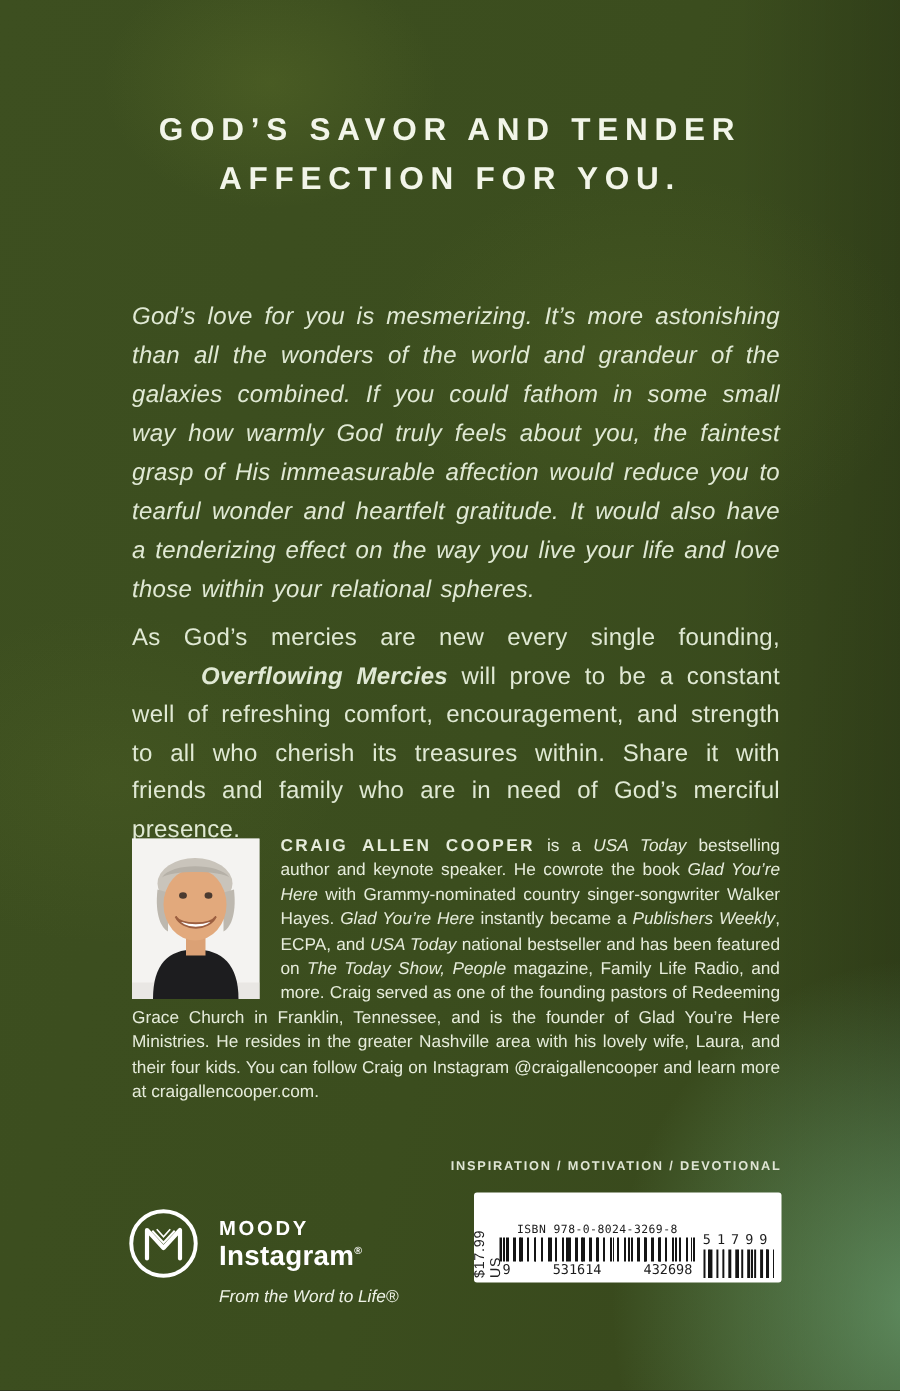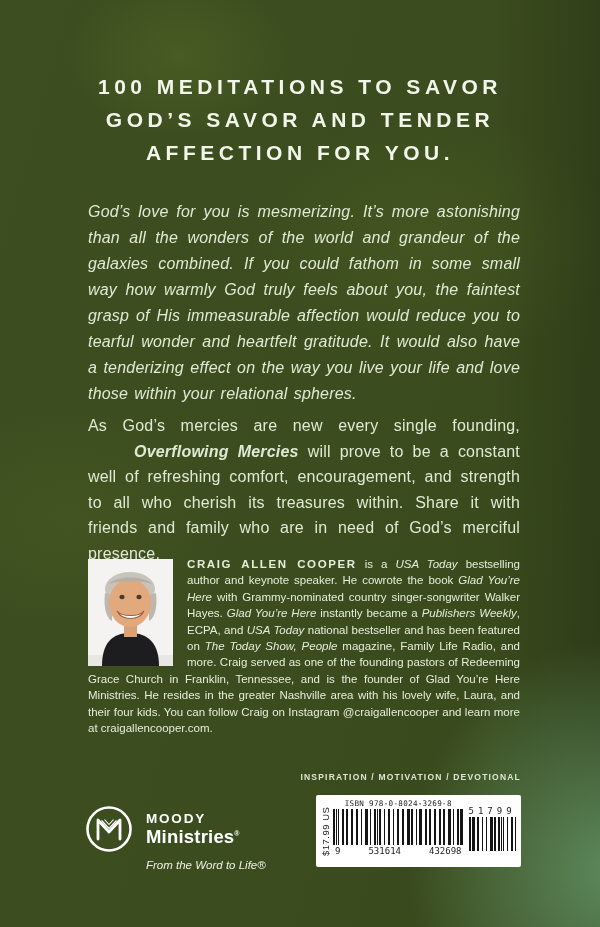--- a/index.html
+++ b/index.html
@@ -41,22 +41,22 @@
   }
   
   .logo{position:absolute;left:84px;top:799px;width:220px;height:90px;color:#fff;}
   .logo-mark{position:absolute;left:0;top:5px;}
   .logo-moody{position:absolute;left:62px;top:12px;font-size:13.5px;font-weight:bold;letter-spacing:1.8px;}
   .logo-pub{position:absolute;left:62px;top:27px;font-size:18.5px;font-weight:bold;letter-spacing:.2px;}
   .logo-pub sup{font-size:7px;}
   .logo-tag{position:absolute;left:62px;top:60px;font-style:italic;font-size:11.5px;color:#eef2e6;}
   
   .barcode{
-    position:absolute;left:316px;top:795px;width:205px;height:72px;background:#fff;border-radius:2px;
-    display:flex;align-items:stretch;padding:4px 5px 3px 2px;box-sizing:border-box;color:#1c1c1c;
+    position:absolute;left:316px;top:795px;width:205px;height:60px;background:#fff;border-radius:2px;
+    display:flex;align-items:stretch;padding:20px 5px 3px 2px;box-sizing:border-box;color:#1c1c1c;
   }
   .price{
     width:15px;display:flex;align-items:center;justify-content:center;
     writing-mode:vertical-rl;transform:rotate(180deg);
     font-size:9.5px;letter-spacing:.5px;color:#222;
   }
   .ean{width:132px;display:flex;flex-direction:column;}
   .isbn-line{font-family:"DejaVu Sans Mono",monospace;font-size:7.6px;letter-spacing:.3px;text-align:center;white-space:nowrap;}
   .bars-main{
     height:36px;margin-top:1px;
@@ -78,21 +78,20 @@
       repeating-linear-gradient(90deg,#141414 0 1.6px,transparent 1.6px 4.2px),
       repeating-linear-gradient(90deg,transparent 0 3.2px,#141414 3.2px 4.4px,transparent 4.4px 9.6px);
   }
 </style>
 </head>
 <body>
 
 <div class="page">
 
   <div class="headline">
-    <span>100 MEDITATIONS TO SAVOR</span>
     <span>GOD’S SAVOR AND TENDER</span>
     <span>AFFECTION FOR YOU.</span>
   </div>
 
   <p class="para para1">God’s love for you is mesmerizing. It’s more astonishing than all the wonders of the world and grandeur of the galaxies combined. If you could fathom in some small way how warmly God truly feels about you, the faintest grasp of His immeasurable affection would reduce you to tearful wonder and heartfelt gratitude. It would also have a tenderizing effect on the way you live your life and love those within your relational spheres.</p>
 
   <p class="para para2"><span>As God’s mercies are new every single founding, </span><span class="bi">Overflowing Mercies</span><span> will prove to be a constant well of refreshing comfort, encouragement, and strength to all who cherish its treasures within. Share it with friends and family who are in need of God’s merciful presence.</span></p>
 
   <div class="bio">
     <div class="photo">
@@ -117,21 +116,21 @@
   <div class="category">INSPIRATION / MOTIVATION / DEVOTIONAL</div>
 
   <div class="logo">
     <svg class="logo-mark" width="50" height="50" viewBox="0 0 50 50">
       <circle cx="25" cy="25" r="21.5" fill="none" stroke="#ffffff" stroke-width="2.6"></circle>
       <path d="M14 35 L14 16 L25 28 L36 16 L36 35" fill="none" stroke="#ffffff" stroke-width="2.8" stroke-linecap="round" stroke-linejoin="round"></path>
       <path d="M17.5 16.5 L25 24.5 L32.5 16.5" fill="none" stroke="#ffffff" stroke-width="1.4"></path>
       <path d="M20.5 15.5 L25 20.5 L29.5 15.5" fill="none" stroke="#ffffff" stroke-width="1.1"></path>
     </svg>
     <div class="logo-moody">MOODY</div>
-    <div class="logo-pub"><span>Ministries</span><sup>®</sup></div>
+    <div class="logo-pub"><span>Instagram</span><sup>®</sup></div>
     <div class="logo-tag"><span>From the Word </span><span class="b">to Life</span><span>®</span></div>
   </div>
 
   <div class="barcode">
     <div class="price">$17.99 US</div>
     <div class="ean">
       <div class="isbn-line">ISBN 978-0-8024-3269-8</div>
       <div class="bars-main"></div>
       <div class="ean-digits">
         <span>9</span>

